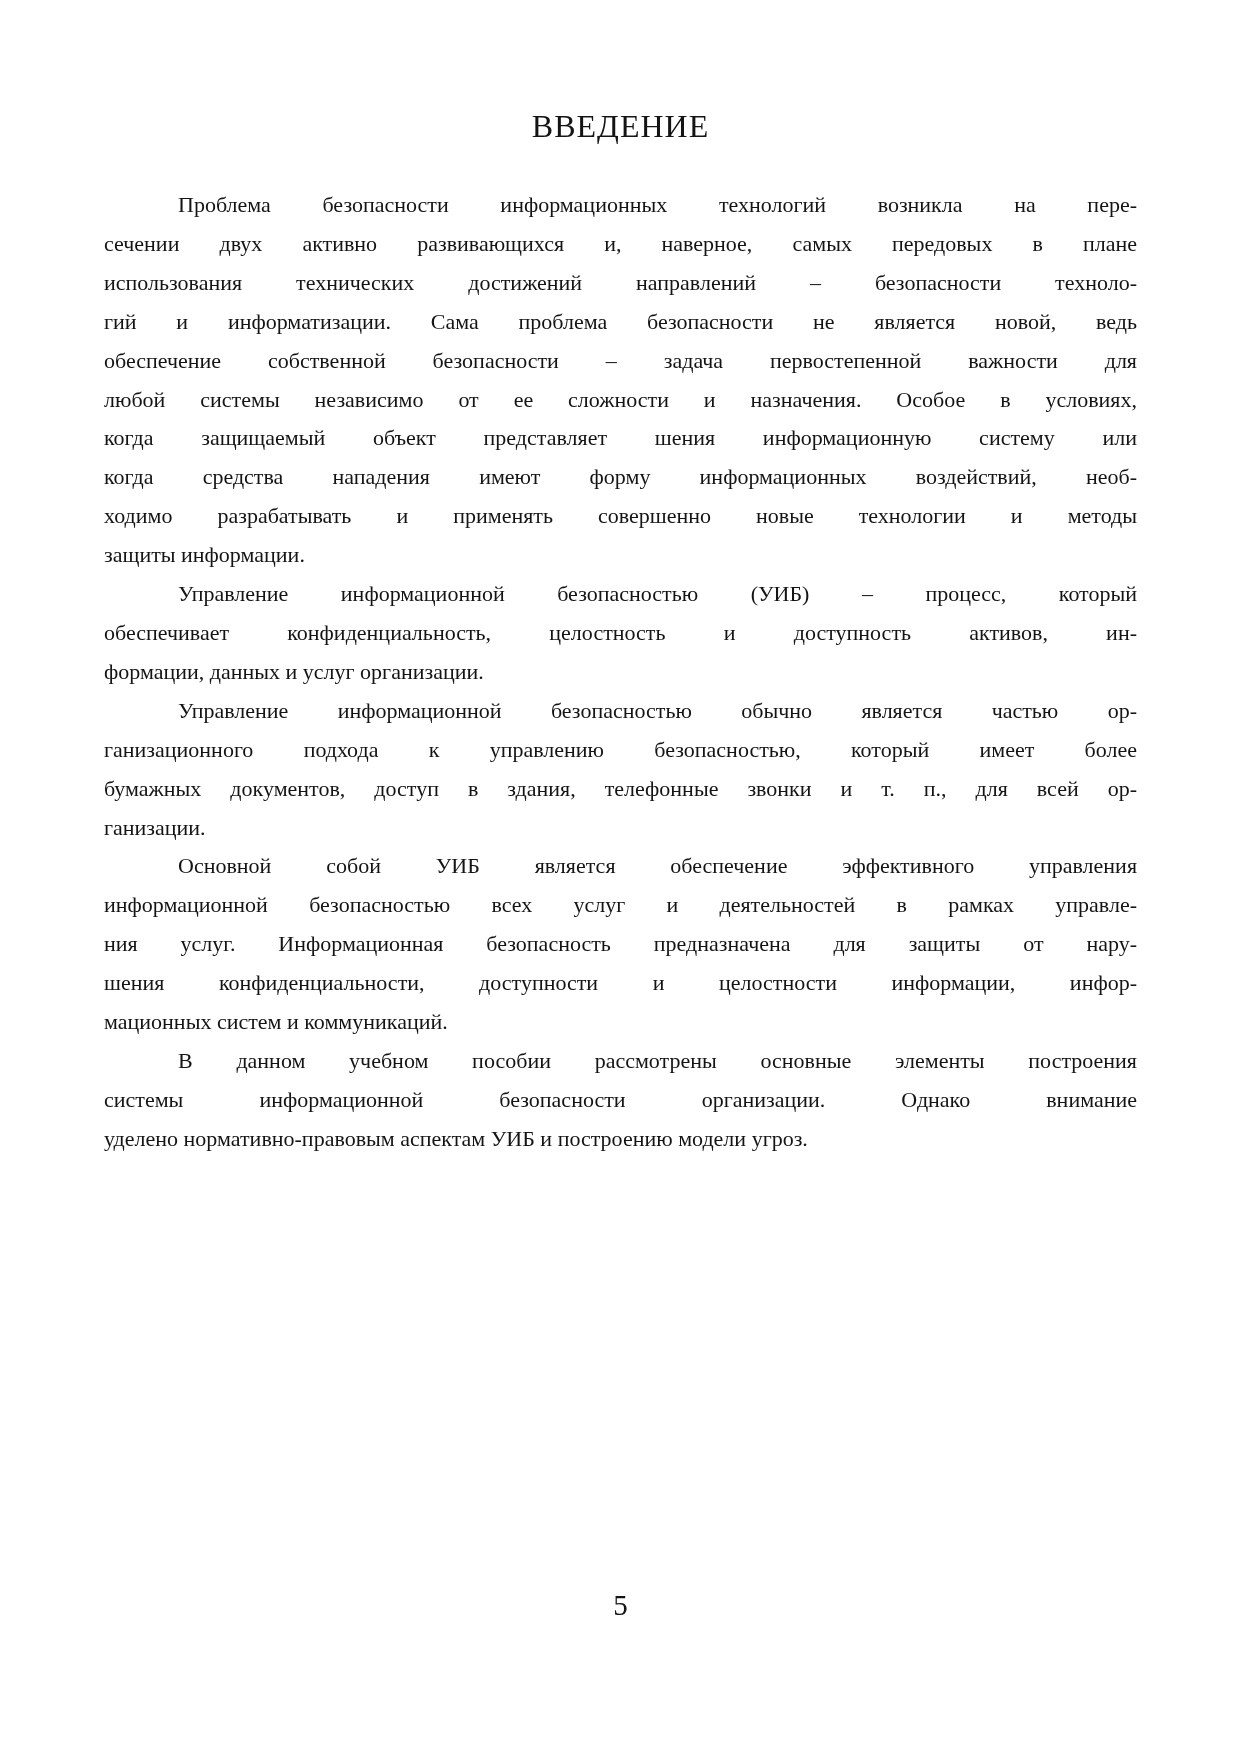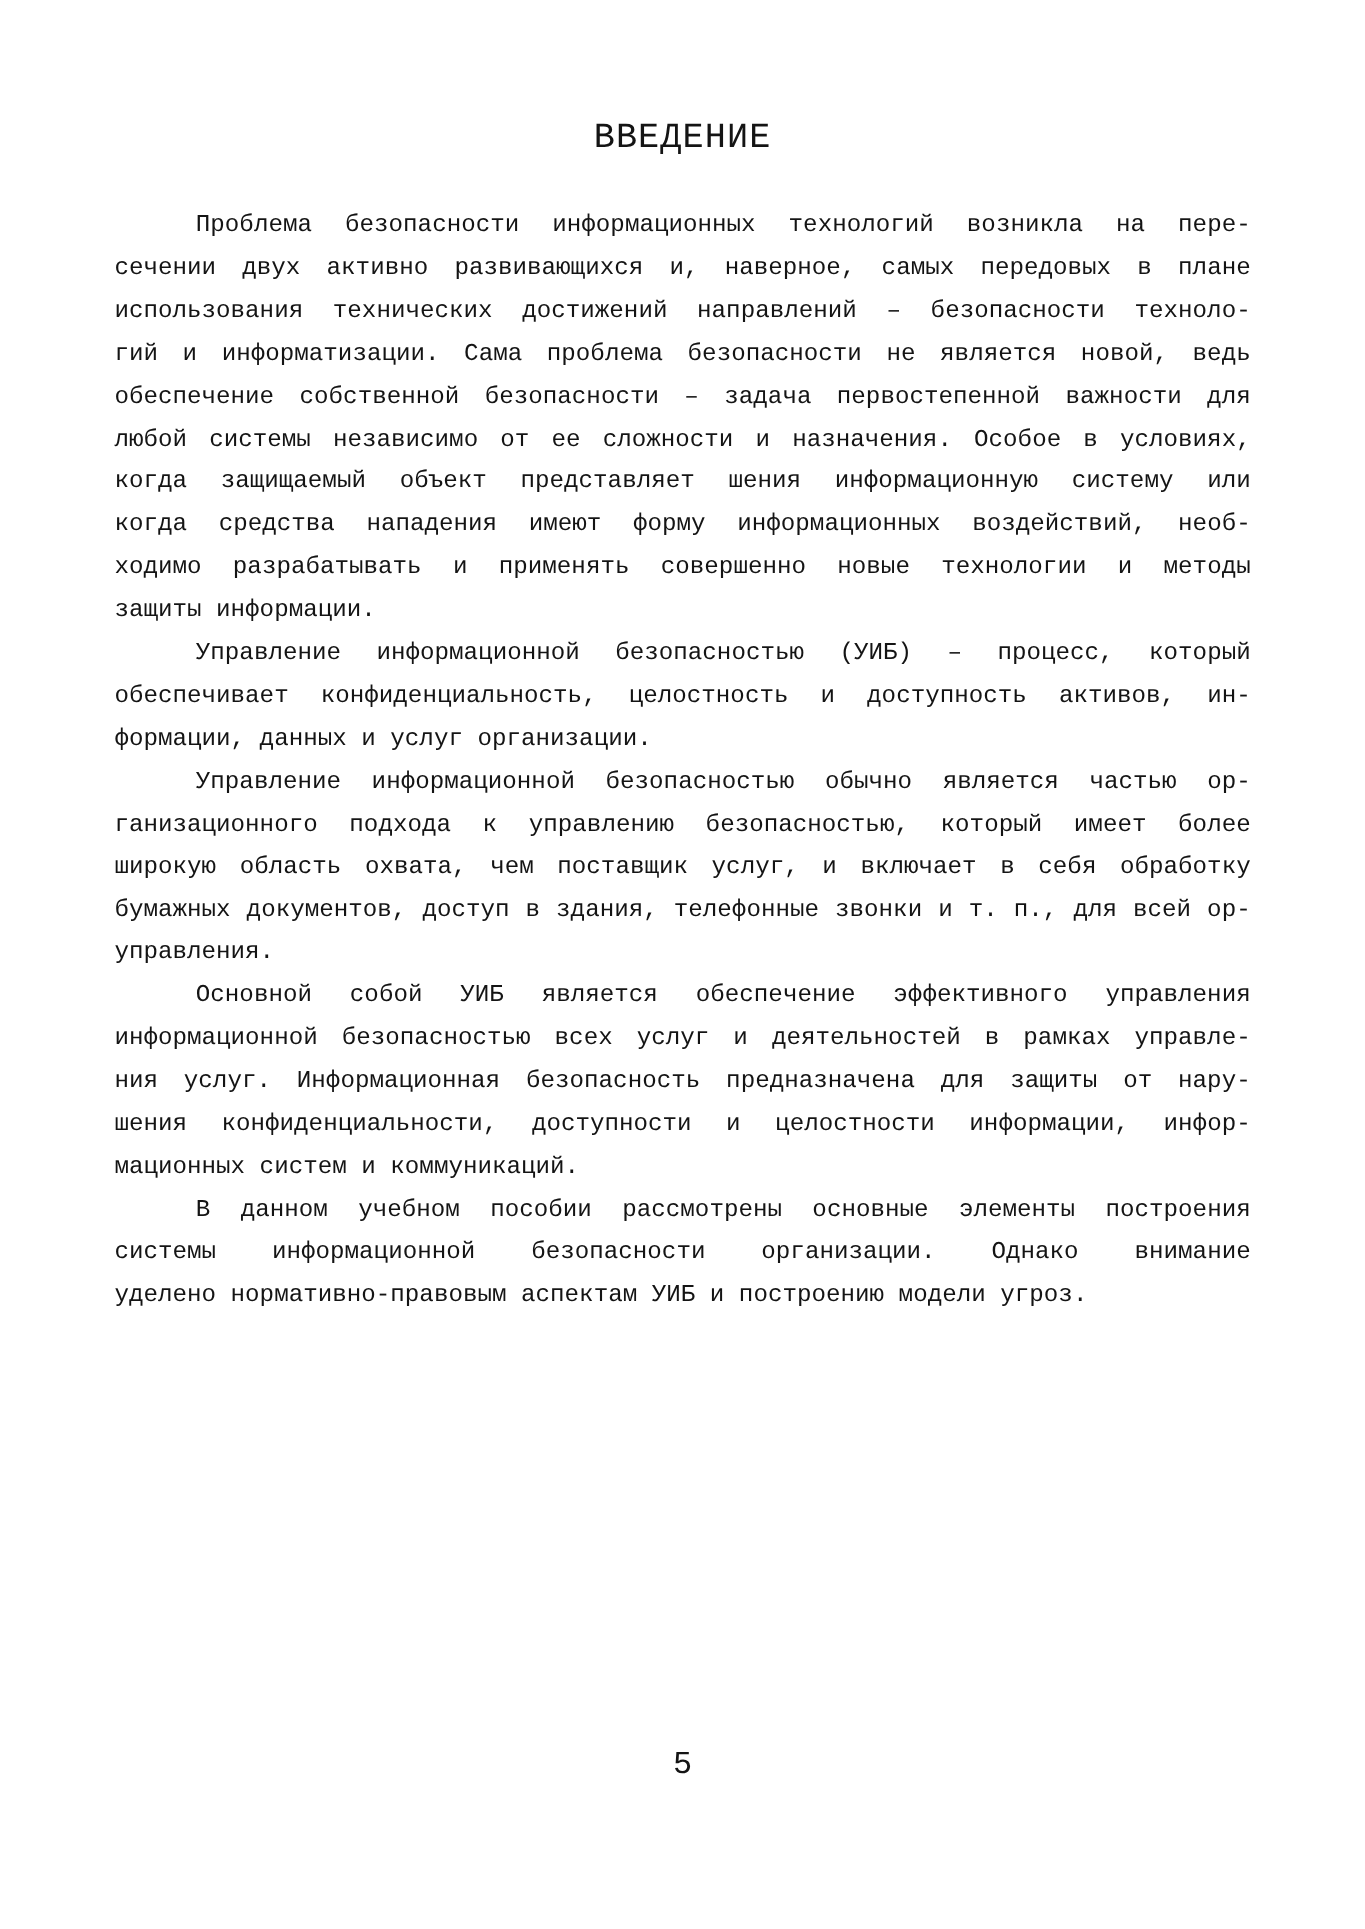--- a/index.html
+++ b/index.html
@@ -6,21 +6,21 @@
     margin: 0;
     padding: 0;
     background: #e8e8e8;
   }
   .page {
     position: relative;
     width: 1241px;
     height: 1754px;
     background: #ffffff;
     margin: 0 auto;
-    font-family: Liberation Mono, monospace;
+    font-family: Liberation Serif, serif;
     color: #141414;
     overflow: hidden;
   }
   .title {
     position: absolute;
     top: 108px;
     left: 104px;
     width: 1033px;
     margin: 0;
     font-size: 32px;
@@ -75,23 +75,22 @@
         <div class="line last">защиты информации.</div>
       </div>
       <div class="para">
         <div class="line first">Управление информационной безопасностью (УИБ) – процесс, который</div>
         <div class="line">обеспечивает конфиденциальность, целостность и доступность активов, ин-</div>
         <div class="line last">формации, данных и услуг организации.</div>
       </div>
       <div class="para">
         <div class="line first">Управление информационной безопасностью обычно является частью ор-</div>
         <div class="line">ганизационного подхода к управлению безопасностью, который имеет более</div>
-        <div class="line">широкую область охвата, чем поставщик услуг, и включает в себя обработку</div>
         <div class="line">бумажных документов, доступ в здания, телефонные звонки и т. п., для всей ор-</div>
-        <div class="line last">управления.</div>
+        <div class="line last">ганизации.</div>
       </div>
       <div class="para">
         <div class="line first">Основной собой УИБ является обеспечение эффективного управления</div>
         <div class="line">информационной безопасностью всех услуг и деятельностей в рамках управле-</div>
         <div class="line">ния услуг. Информационная безопасность предназначена для защиты от нару-</div>
         <div class="line">шения конфиденциальности, доступности и целостности информации, инфор-</div>
         <div class="line last">мационных систем и коммуникаций.</div>
       </div>
       <div class="para">
         <div class="line first">В данном учебном пособии рассмотрены основные элементы построения</div>

